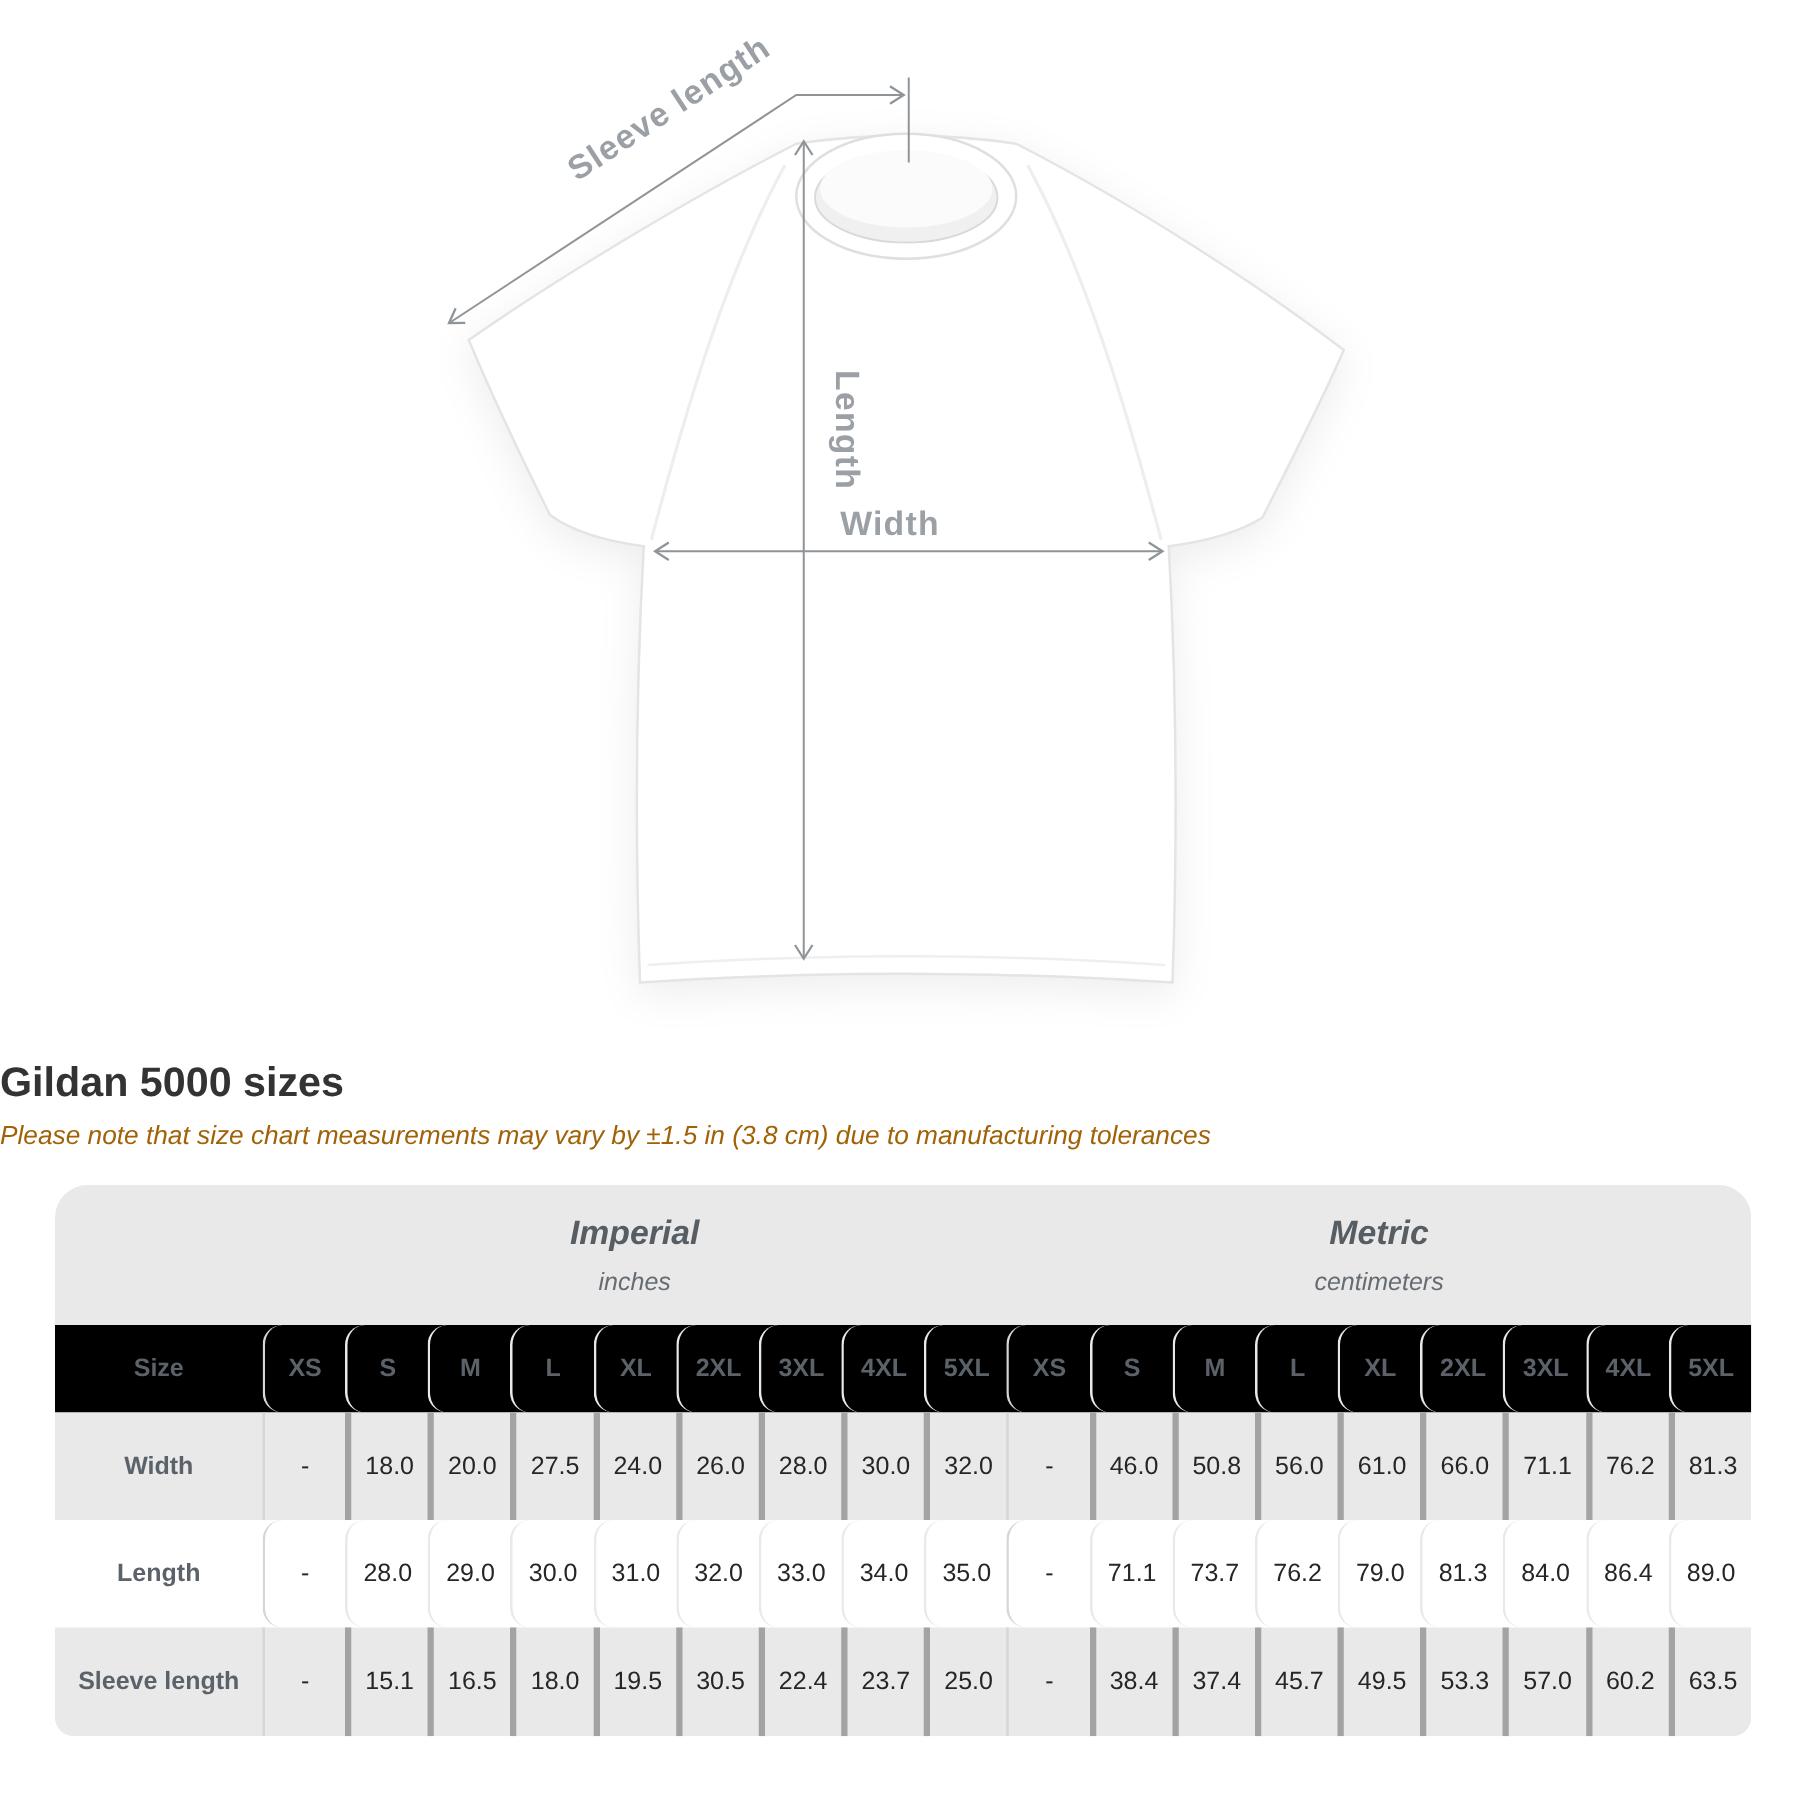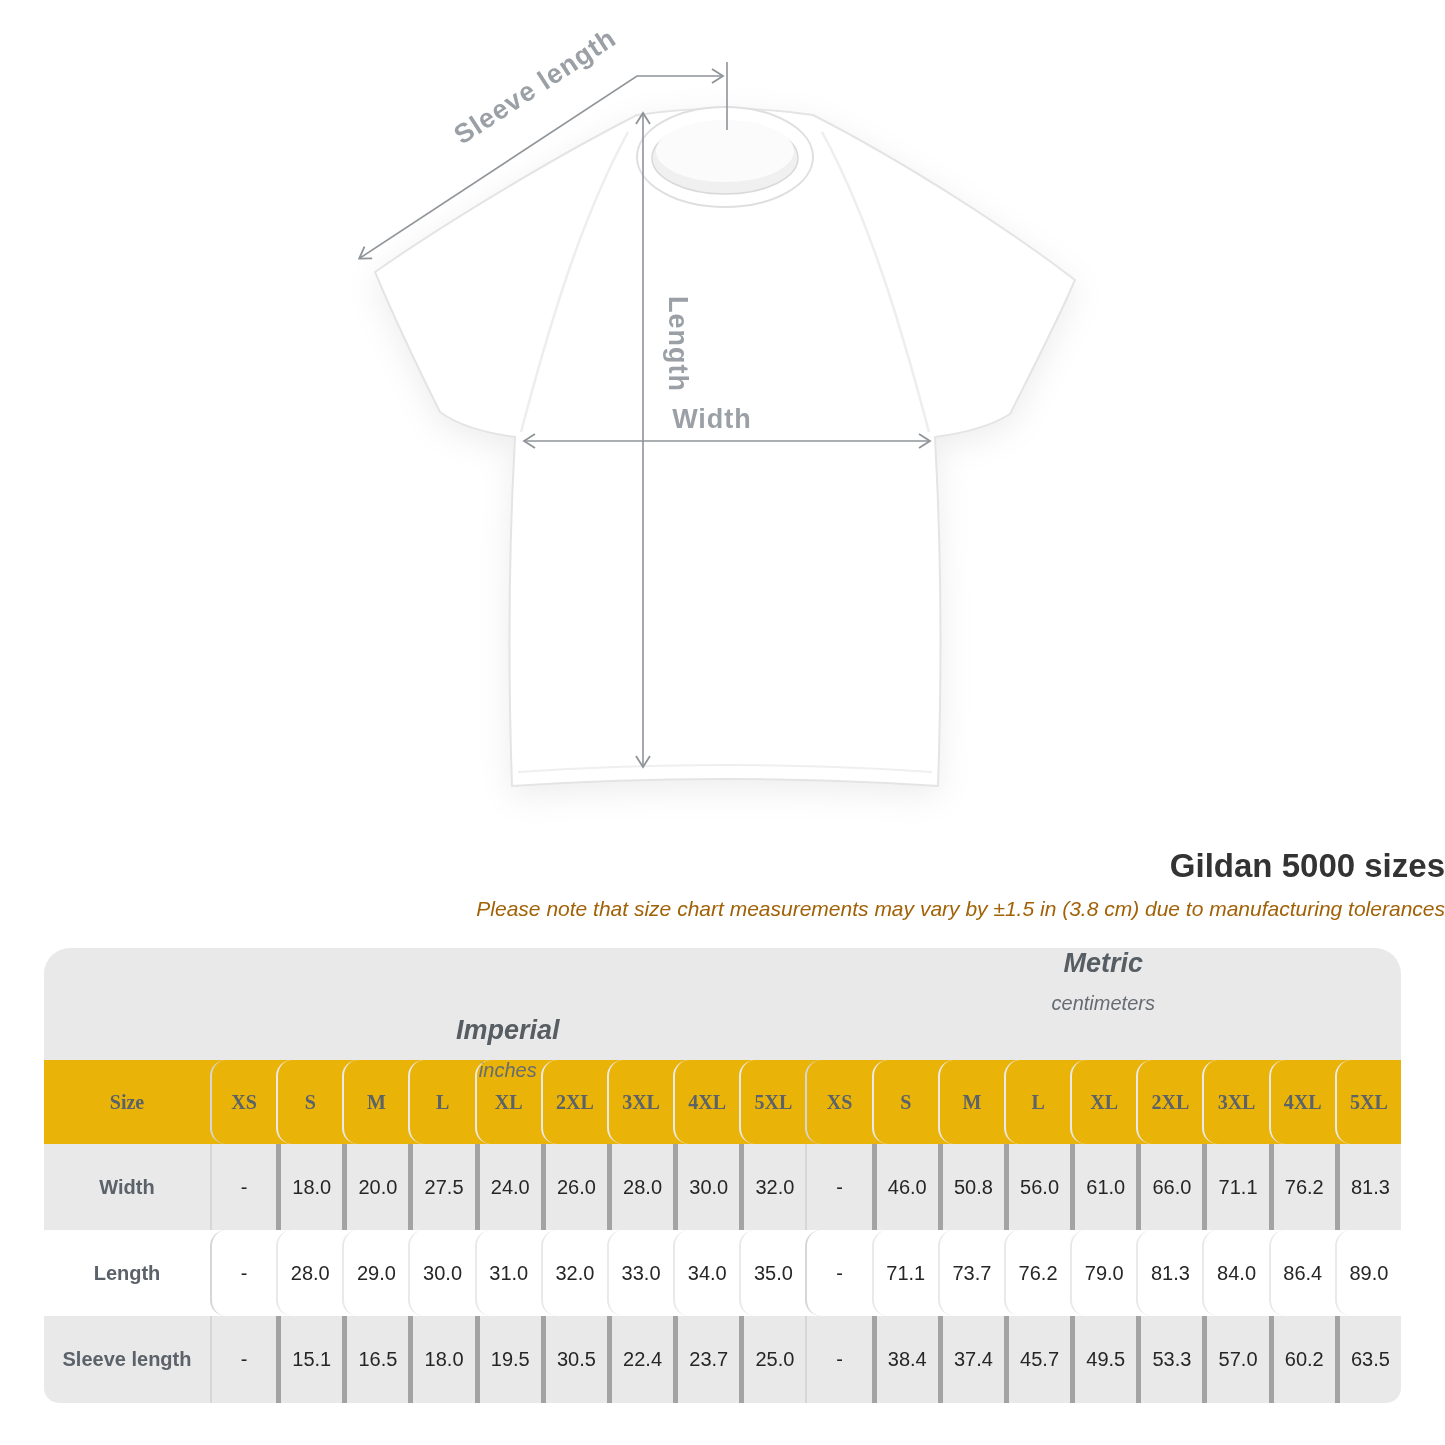--- a/index.html
+++ b/index.html
@@ -8,35 +8,35 @@
 
   
   .diagram{position:relative;width:1445px;height:830px;}
   .diagram svg{position:absolute;left:0;top:0;}
   .tee{filter:drop-shadow(0 9px 16px rgba(0,0,0,0.07));}
   .dim{stroke:#8f9499;stroke-width:1.6;fill:none;}
   .dim-label{fill:#9aa0a5;font-size:27px;font-weight:bold;letter-spacing:1px;
              font-family:"Liberation Sans","DejaVu Sans",sans-serif;}
 
   
-  .headline{text-align:right;margin-top:16px;}
+  .headline{text-align:left;margin-top:16px;}
   .title{font-size:33px;line-height:40px;font-weight:bold;color:#333333;margin:0;}
   .note{margin-top:10px;font-size:21px;line-height:26px;font-style:italic;color:#a16207;}
 
   
   .size-table{width:1357px;margin:26px auto 0;border-radius:26px 26px 15px 15px;overflow:hidden;}
   .trow{display:grid;grid-template-columns:166px repeat(18,1fr);}
   .ghead{height:112px;background:#e9e9e9;}
   .gcell{display:flex;flex-direction:column;justify-content:center;align-items:center;gap:13px;}
   .gcell.imperial{grid-column:2 / span 9;}
   .gcell.metric{grid-column:11 / span 9;}
   .gtitle{font-size:27px;font-weight:bold;font-style:italic;color:#565d63;}
   .gunit{font-size:20px;font-style:italic;color:#666c72;}
 
-  .trow.head{height:84px;background:#eab308;font-family:Liberation Serif, serif;}
+  .trow.head{height:70px;background:#000000;}
   .trow.r0{height:86px;background:#e9e9e9;}
   .trow.r1{height:86px;background:#ffffff;}
   .trow.r2{height:87px;background:#e9e9e9;}
 
   .cell{display:flex;align-items:center;justify-content:center;
         font-size:20px;color:#262626;}
   .cell.hdr,.cell.label{font-weight:bold;color:#5b6269;}
   .trow.light .cell + .cell{border-left:2px solid #e9e9e9;border-radius:16px;}
   .trow.shade .cell + .cell{border-left:5px solid #a3a3a3;}
   .trow .cell.strong{border-left:2px solid #d6d6d6 !important;}
@@ -89,27 +89,27 @@
 
   <div class="headline">
     <h1 class="title">Gildan 5000 sizes</h1>
     <div class="note">Please note that size chart measurements may vary by ±1.5 in (3.8 cm) due to manufacturing tolerances</div>
   </div>
 
   <div class="size-table">
 
     <div class="trow ghead">
       <div class="gcell" style="grid-column:1;"></div>
+      <div class="gcell imperial">
+        <div class="gtitle">Imperial</div>
+        <div class="gunit">inches</div>
+      </div>
       <div class="gcell metric">
         <div class="gtitle">Metric</div>
         <div class="gunit">centimeters</div>
-      </div>
-      <div class="gcell imperial">
-        <div class="gtitle">Imperial</div>
-        <div class="gunit">inches</div>
       </div>
     </div>
 
     <div class="trow head light">
       <div class="cell hdr">Size</div>
       <div class="cell hdr strong">XS</div>
       <div class="cell hdr">S</div>
       <div class="cell hdr">M</div>
       <div class="cell hdr">L</div>
       <div class="cell hdr">XL</div>

